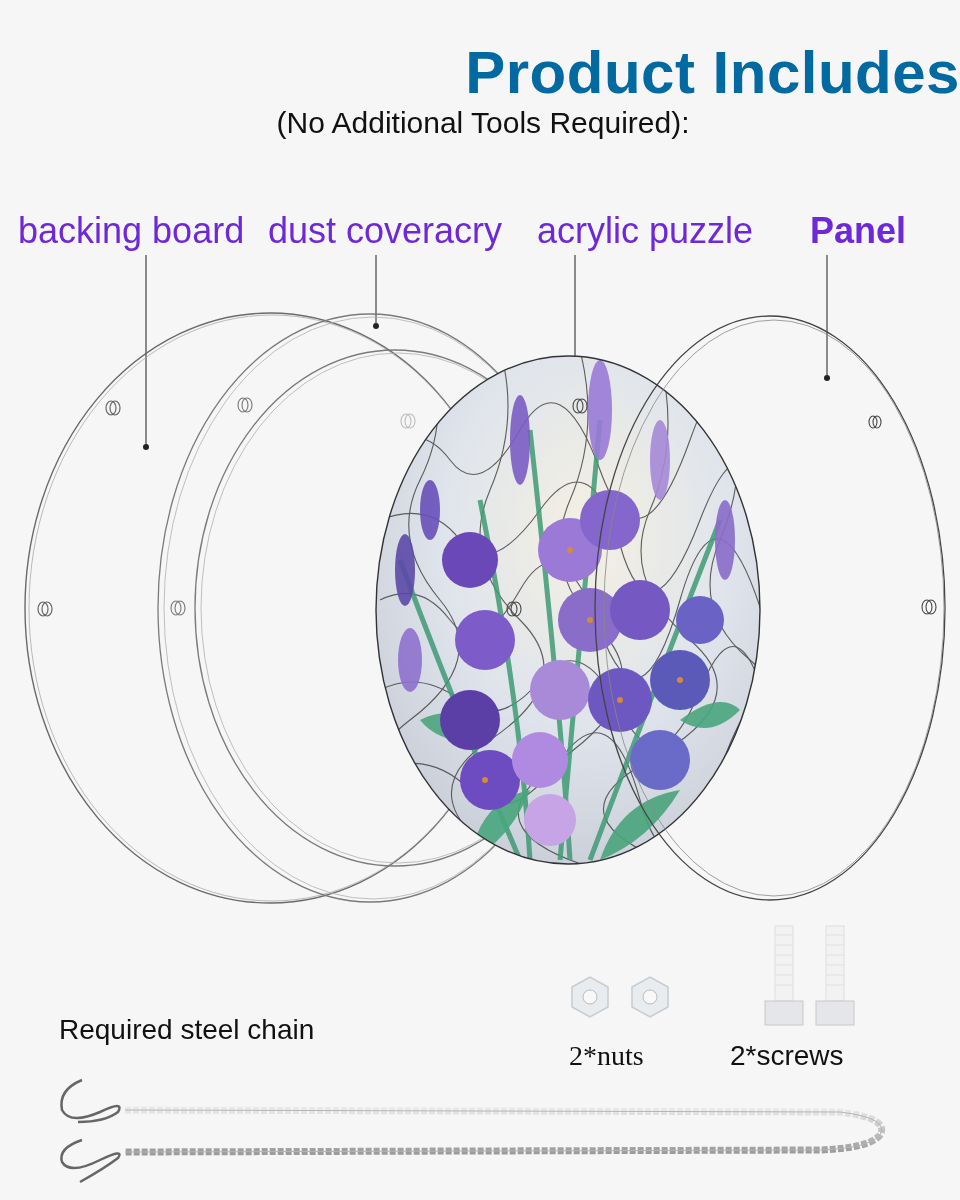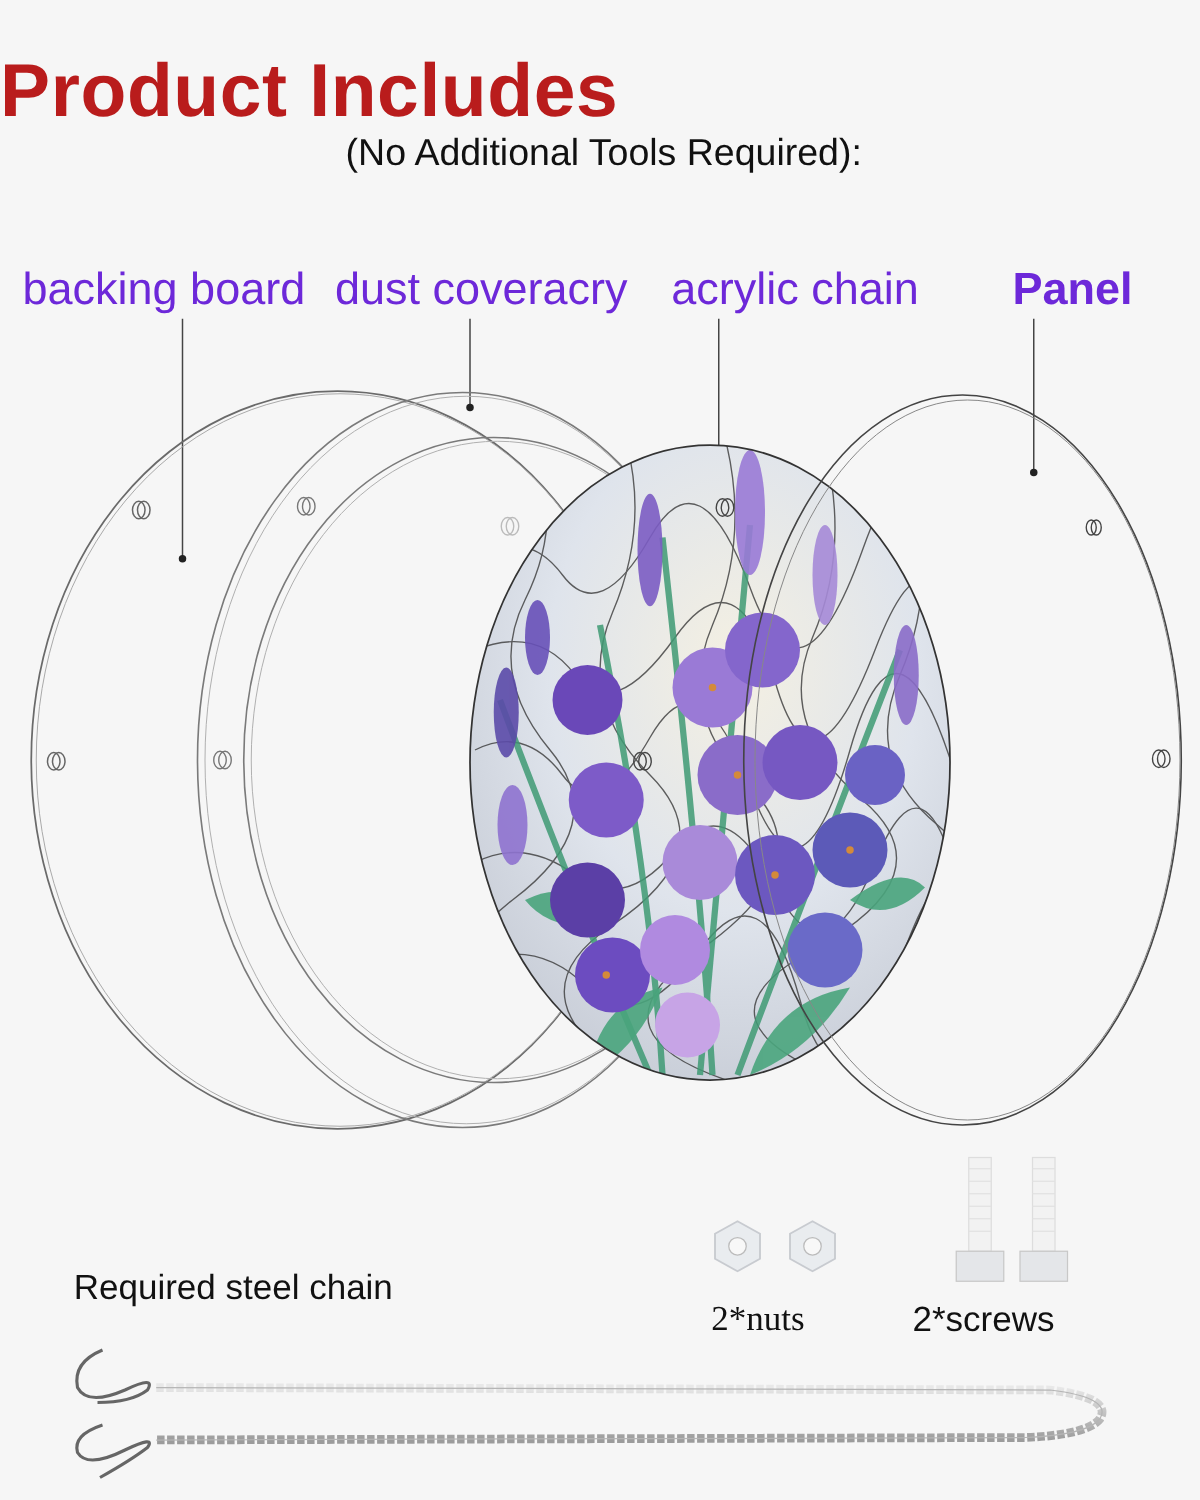--- a/index.html
+++ b/index.html
@@ -1,31 +1,31 @@
 <!DOCTYPE html>
 <html><head>
 <meta charset="utf-8">
 <style>
   html,body{margin:0;padding:0;}
   body{width:960px;height:1200px;background:#f6f6f6;position:relative;overflow:hidden;font-family:"Liberation Sans","DejaVu Sans",sans-serif;color:#111;}
-  .title{position:absolute;left:0;top:38px;width:960px;text-align:left;font-size:60px;font-weight:bold;letter-spacing:0.5px;color:#b91c1c;}
+  .title{position:absolute;left:0;top:38px;width:960px;text-align:right;font-size:60px;font-weight:bold;letter-spacing:0.5px;color:#0369a1;}
   .subtitle{position:absolute;left:0;top:106px;width:960px;text-align:center;font-size:30px;color:#111;padding-left:6px;box-sizing:border-box;}
   .label{position:absolute;top:210px;font-size:36px;color:#6d28d9;white-space:nowrap;}
   .art{position:absolute;left:0;top:0;}
   .caption{position:absolute;font-size:28px;color:#111;white-space:nowrap;}
 </style>
 </head>
 <body>
 
 <div class="title">Product Includes</div>
 <div class="subtitle">(No Additional Tools Required):</div>
 
 <div class="label" style="left:18px;">backing board</div>
 <div class="label" style="left:268px;">dust coveracry</div>
-<div class="label" style="left:537px;">acrylic chain</div>
+<div class="label" style="left:537px;">acrylic puzzle</div>
 <div class="label" style="left:810px;font-weight:bold;">Panel</div>
 
 <svg class="art" width="960" height="1200" viewBox="0 0 960 1200">
   <defs>
     <radialGradient id="glass" cx="0.55" cy="0.35" r="0.7">
       <stop offset="0" stop-color="#f4f0e2"></stop>
       <stop offset="0.55" stop-color="#dfe4ec"></stop>
       <stop offset="1" stop-color="#c7ccd6"></stop>
     </radialGradient>
     <clipPath id="puzzleClip">

